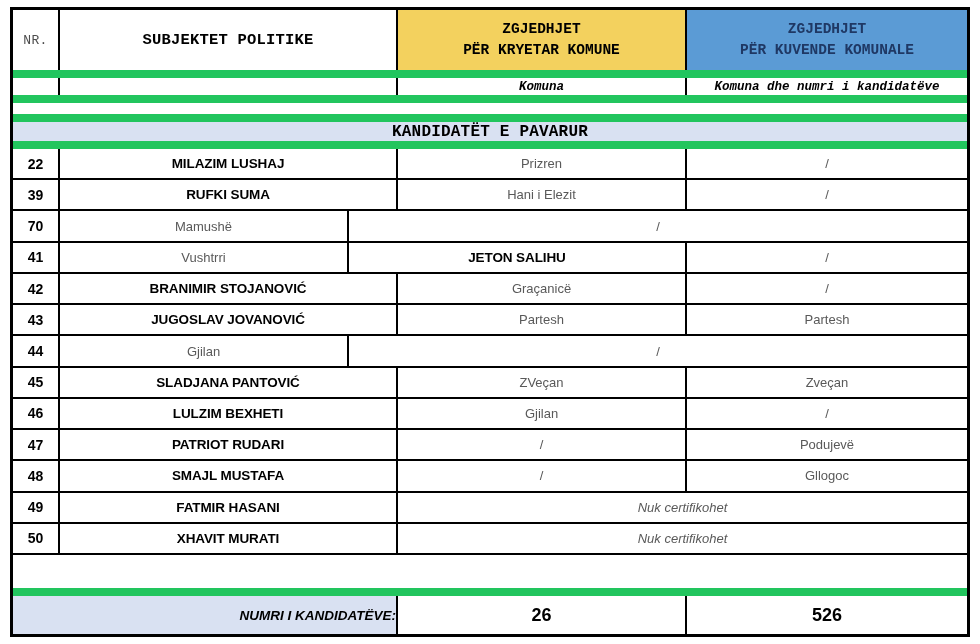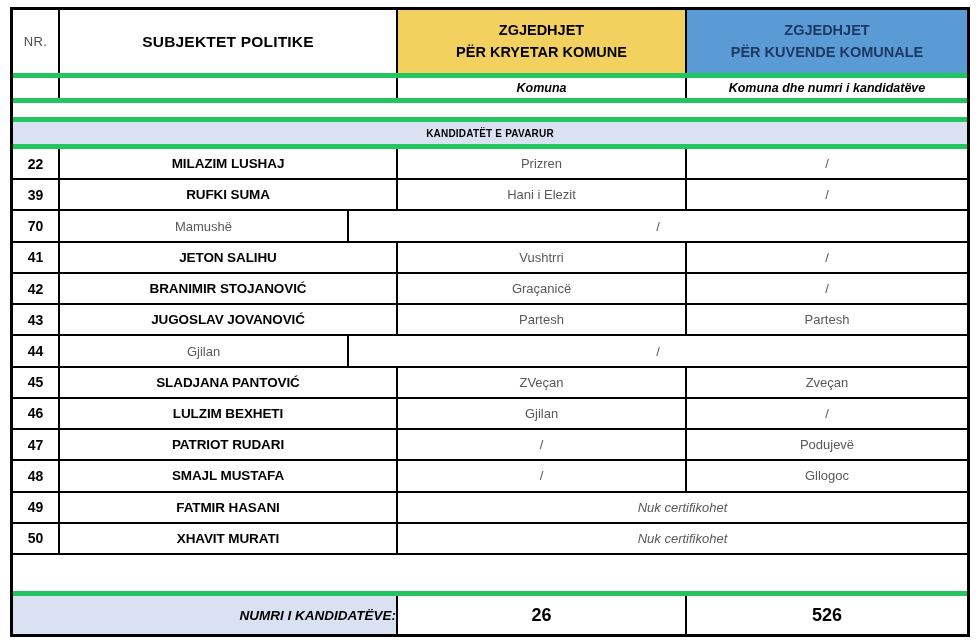--- a/index.html
+++ b/index.html
@@ -12,21 +12,21 @@
     overflow: hidden;
   }
   .sheet {
     position: absolute; left: 10px; top: 7px;
     width: 960px; height: 630px;
     border: 3px solid #000;
     background: #fff;
     display: flex; flex-direction: column;
   }
   .row { display: flex; flex-shrink: 0; }
-  .row.bordered { border-bottom: 5px solid #22c55e; }
+  .row.bordered { border-bottom: 8px solid #22c55e; font-family: Liberation Mono, monospace; }
   .cell { display: flex; align-items: center; justify-content: center; text-align: center; overflow: hidden; }
   .c1 { width: 47px; }
   .c2 { width: 338px; }
   .c3 { width: 289px; }
   .c4 { flex: 1; }
   .vline { border-right: 2px solid #000; }
 
   
   .row.header { height: 68px; }
   .nr-head { color: #4d4d4d; font-size: 13px; letter-spacing: .3px; }
@@ -46,21 +46,21 @@
   
   .row.subheader { height: 25px; }
   .subhead-label { font-weight: bold; font-style: italic; font-size: 12.5px; }
 
   
   .row.spacer-top { height: 19px; }
   .row.spacer-bottom { height: 41px; }
 
   
   .row.section { height: 27px; background: var(--band-blue, #d9e1f2); }
-  .section-title { width: 100%; font-weight: bold; font-size: 10px; letter-spacing: .2px; border-radius: 9px; }
+  .section-title { width: 100%; font-weight: bold; font-size: 16px; letter-spacing: .2px; border-radius: 9px; }
 
   
   .data-rows { height: 406px; display: flex; flex-direction: column; }
   .data-rows .row { flex: 1; border-bottom: 2px solid #000; }
   .nr-cell { font-weight: bold; font-size: 14px; }
   .name-cell { font-weight: bold; font-size: 13.5px; letter-spacing: -0.1px; }
   .value-cell { color: var(--value-gray, #595959); font-size: 13px; }
   .merged-cell { flex: 1; color: var(--value-gray, #595959); font-size: 13px; font-style: italic; }
 
   
@@ -116,22 +116,22 @@
         <div class="cell c3 vline value-cell">Hani i Elezit</div>
         <div class="cell c4 value-cell">/</div>
       </div>
       <div class="row">
         <div class="cell c1 vline nr-cell">70</div>
         <div class="cell c3 vline value-cell">Mamushë</div>
         <div class="cell c4 value-cell">/</div>
       </div>
       <div class="row">
         <div class="cell c1 vline nr-cell">41</div>
+        <div class="cell c3 vline value-cell">Vushtrri</div>
         <div class="cell c2 vline name-cell">JETON SALIHU</div>
-        <div class="cell c3 vline value-cell">Vushtrri</div>
         <div class="cell c4 value-cell">/</div>
       </div>
       <div class="row">
         <div class="cell c1 vline nr-cell">42</div>
         <div class="cell c2 vline name-cell">BRANIMIR STOJANOVIĆ</div>
         <div class="cell c3 vline value-cell">Graçanicë</div>
         <div class="cell c4 value-cell">/</div>
       </div>
       <div class="row">
         <div class="cell c1 vline nr-cell">43</div>

